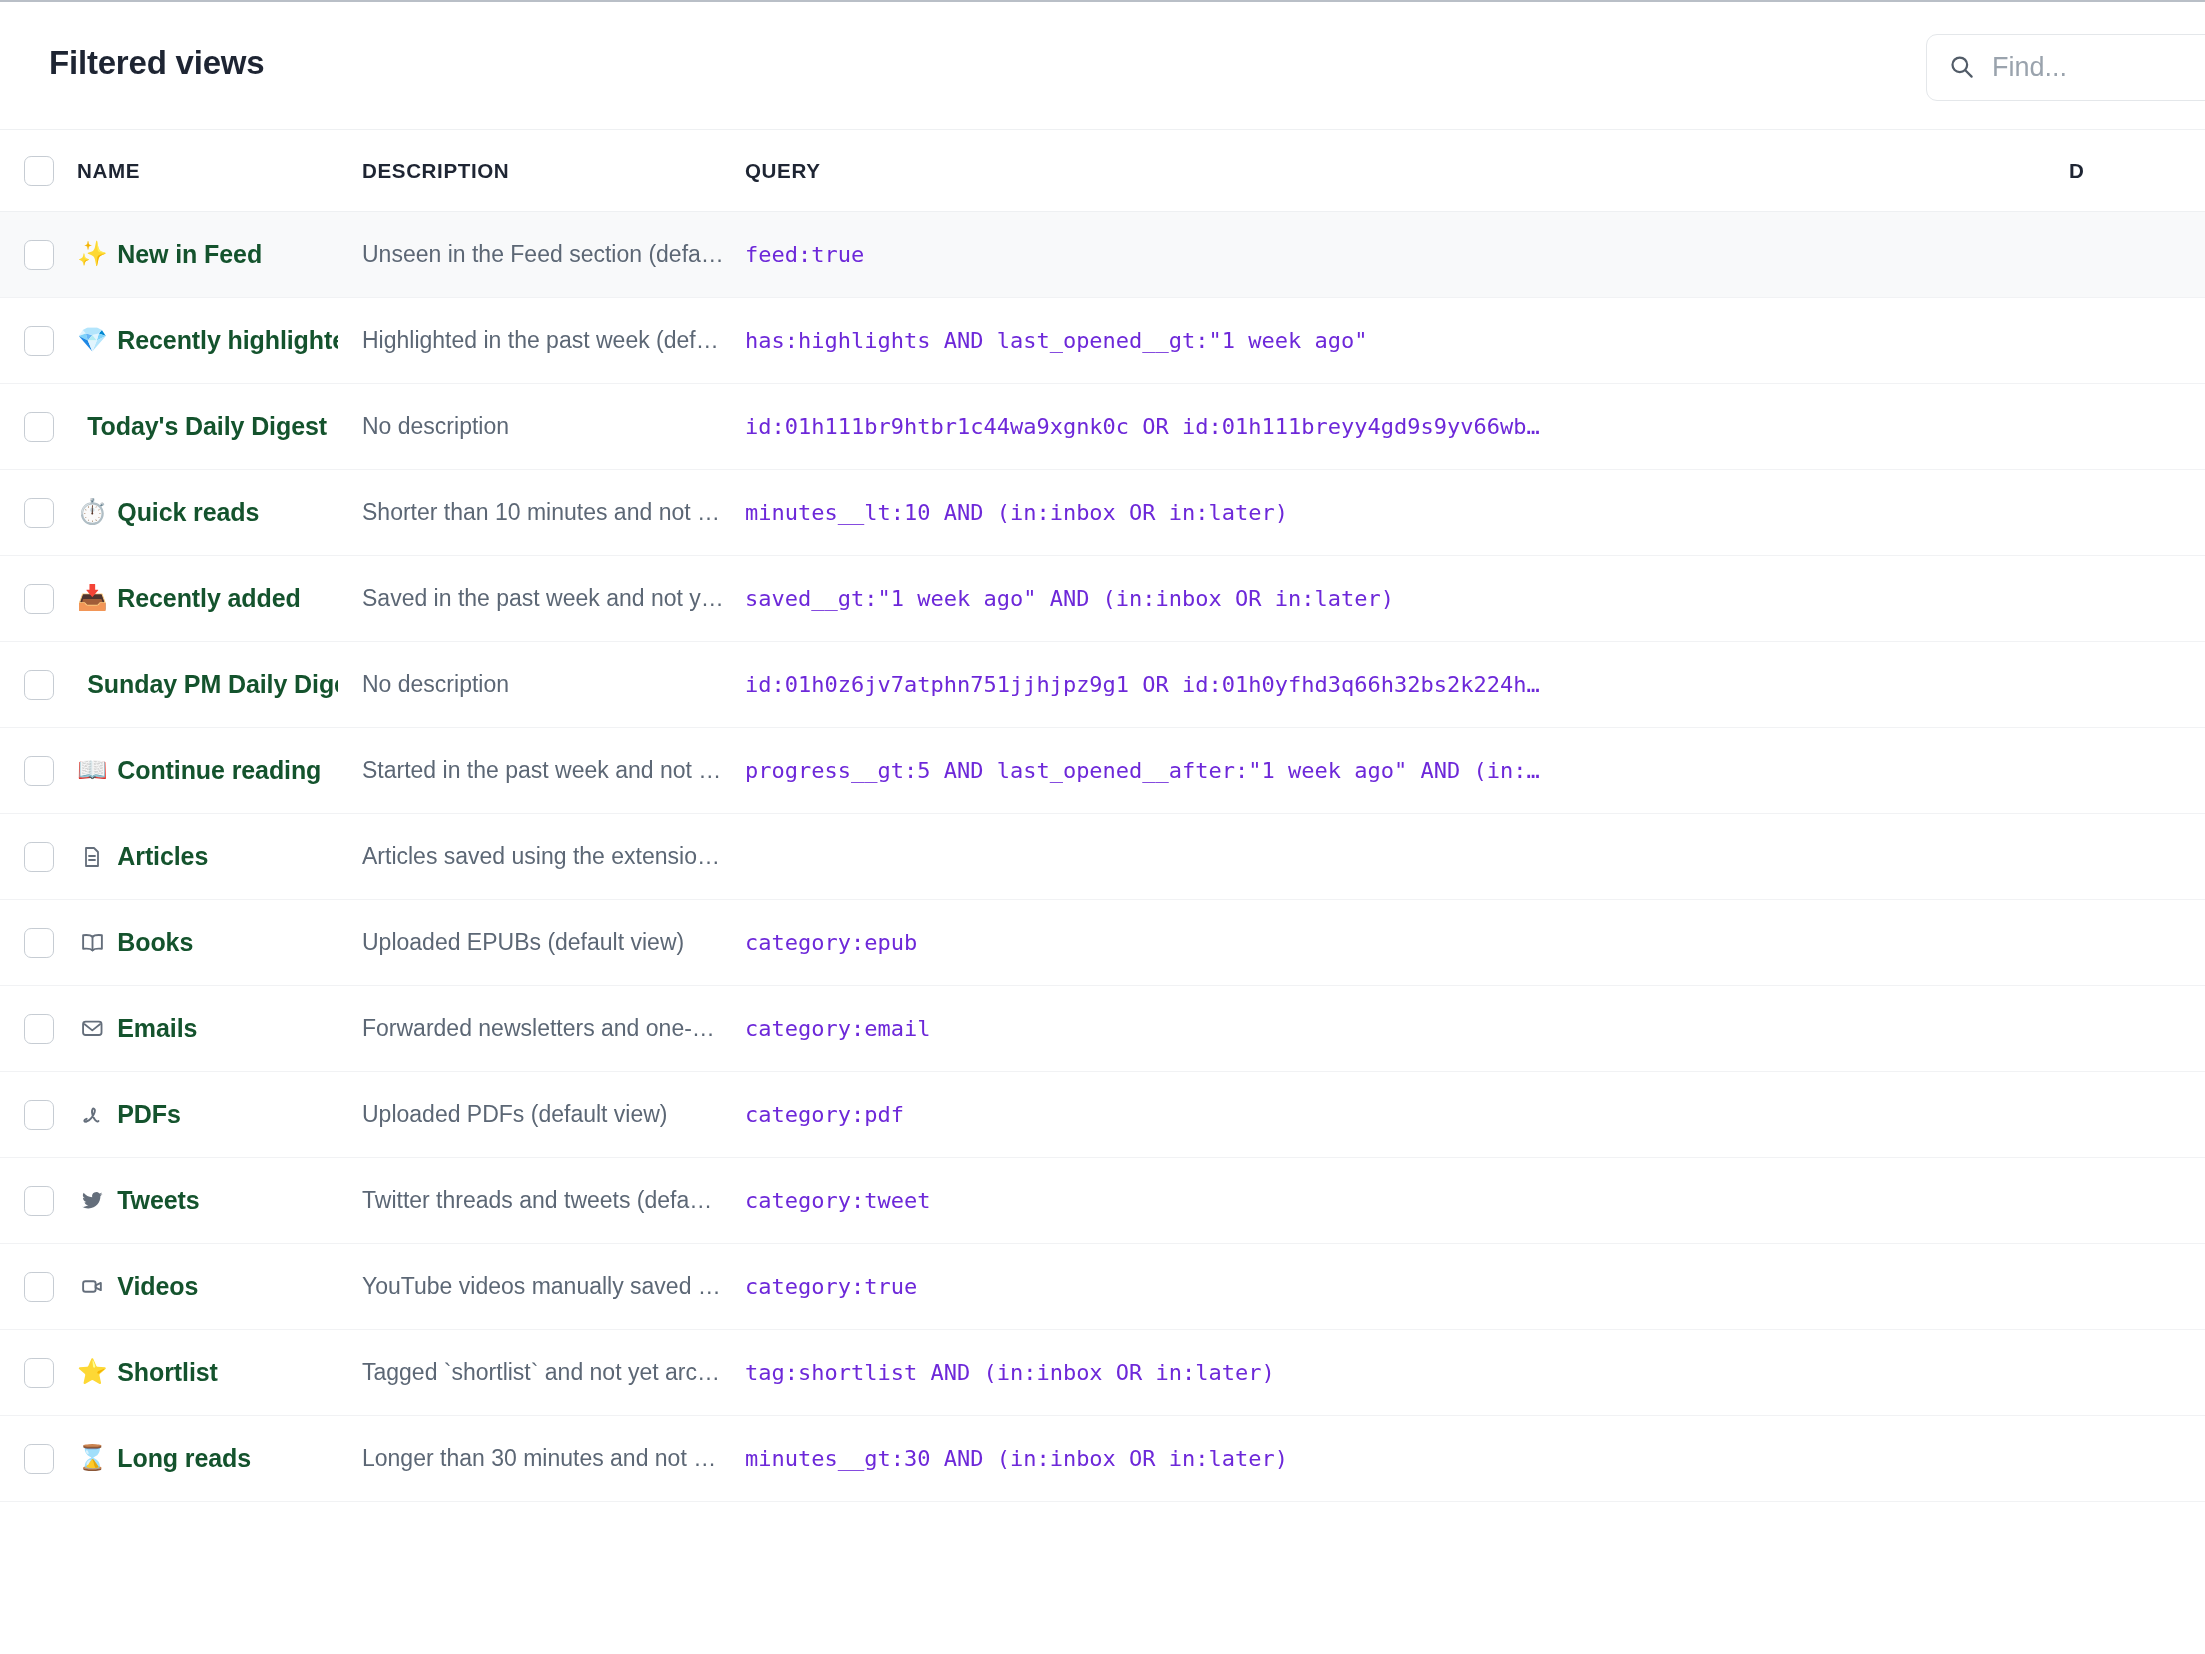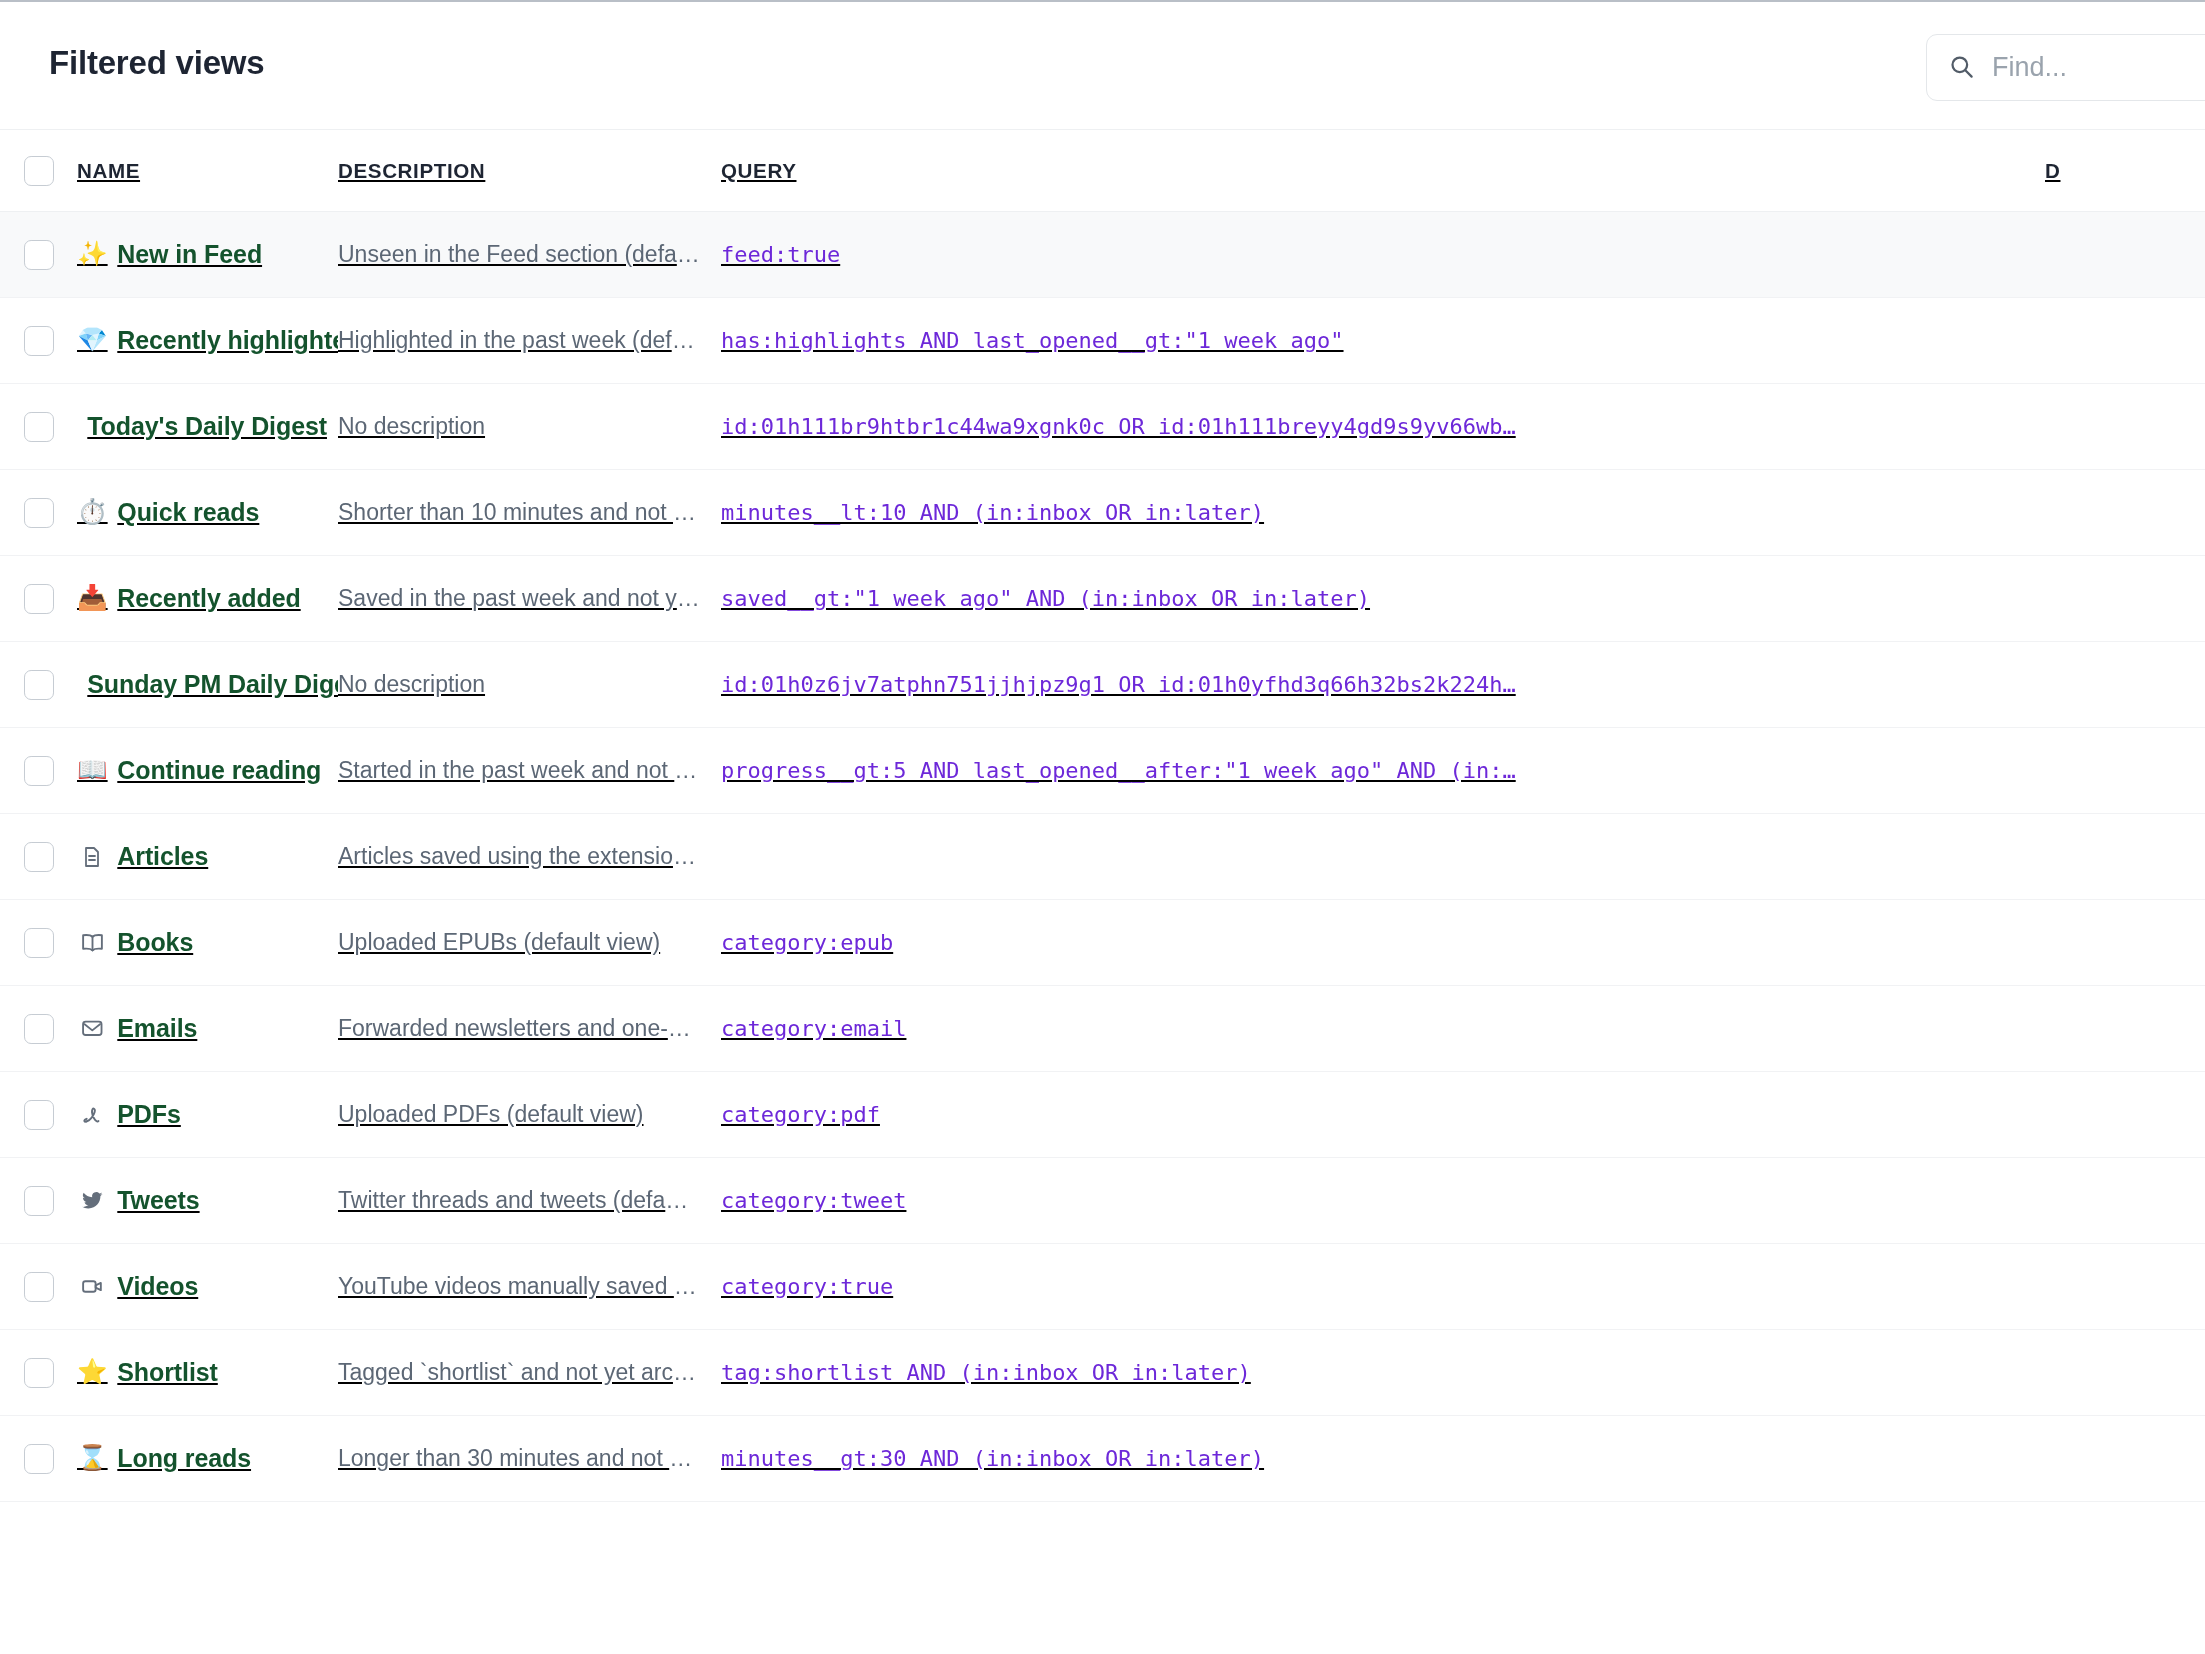--- a/index.html
+++ b/index.html
@@ -51,39 +51,39 @@
     border: none; outline: none;
     font-family: "Liberation Sans", sans-serif;
     font-size: 27px;
     color: #2b3443;
     background: transparent;
     width: 100%;
   }
   .search-input::placeholder { color: #9aa3ad; }
 
   
-  .tbl { width: 2205px; text-decoration: underline; }
+  .tbl { width: 2205px; }
   .thead {
     display: flex;
     align-items: center;
     height: 82px;
     border-bottom: 1.6px solid #eef0f2;
   }
   .trow {
     display: flex;
     align-items: center;
     height: 86px;
     border-bottom: 1.6px solid #f1f2f4;
     background: #ffffff;
   }
   .trow.is-hover { background: #f8f9fa; }
 
   .c-check { width: 77px; flex: 0 0 77px; display: flex; justify-content: center; align-items: center; }
   .c-name  { width: 261px; flex: 0 0 261px; display: flex; align-items: center; gap: 10.3px; overflow: hidden; }
-  .c-desc  { width: 383px; flex: 0 0 383px; padding-right: 20.6px; overflow: hidden; }
+  .c-desc  { width: 383px; flex: 0 0 383px; padding-right: 20.6px; overflow: hidden; margin-left: 24px; }
   .c-query { width: 1324px; flex: 0 0 1324px; padding-right: 32px; overflow: hidden; }
   .c-date  { width: 158px; flex: 0 0 158px; overflow: hidden; }
 
   .th {
     font-size: 20.6px;
     font-weight: 700;
     color: #1e2533;
     letter-spacing: 0.6px;
   }
 

